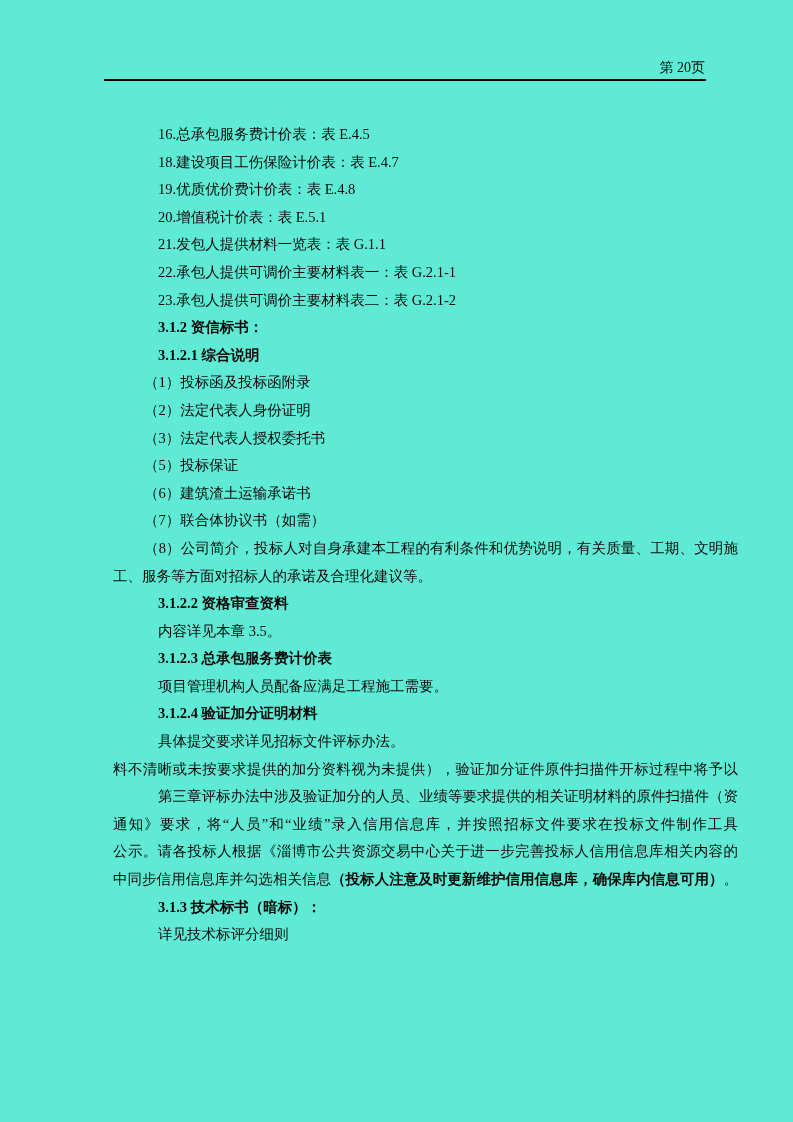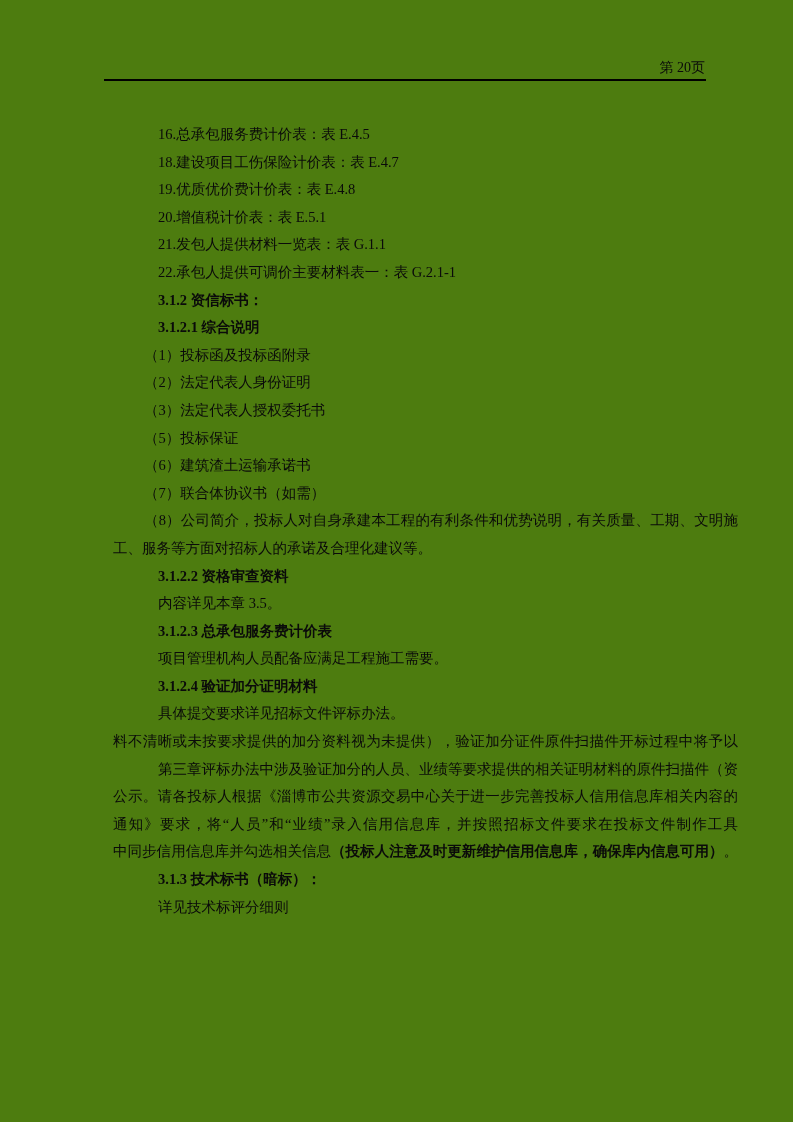--- a/index.html
+++ b/index.html
@@ -4,21 +4,21 @@
 <style>
   html, body {
     margin: 0;
     padding: 0;
     background: #ffffff;
   }
   .page {
     position: relative;
     width: 793px;
     height: 1122px;
-    background: #4d7c0f;
+    background: #5eead4;
     font-family: "Liberation Serif", "DejaVu Serif", serif;
     color: #0a0a0a;
     overflow: hidden;
   }
   .header {
     position: absolute;
     left: 104px;
     top: 58px;
     width: 602px;
     height: 20px;
@@ -73,20 +73,21 @@
   <div class="header-rule"></div>
 
   <div class="doc">
 
     <div class="ln i3">16.总承包服务费计价表：表 E.4.5</div>
     <div class="ln i3">18.建设项目工伤保险计价表：表 E.4.7</div>
     <div class="ln i3">19.优质优价费计价表：表 E.4.8</div>
     <div class="ln i3">20.增值税计价表：表 E.5.1</div>
     <div class="ln i3">21.发包人提供材料一览表：表 G.1.1</div>
     <div class="ln i3">22.承包人提供可调价主要材料表一：表 G.2.1-1</div>
+    <div class="ln i3">23.承包人提供可调价主要材料表二：表 G.2.1-2</div>
 
     <div class="ln i3 b">3.1.2 资信标书：</div>
     <div class="ln i3 b">3.1.2.1 综合说明</div>
 
     <div class="ln i2">（1）投标函及投标函附录</div>
     <div class="ln i2">（2）法定代表人身份证明</div>
     <div class="ln i2">（3）法定代表人授权委托书</div>
     <div class="ln i2">（5）投标保证</div>
     <div class="ln i2">（6）建筑渣土运输承诺书</div>
     <div class="ln i2">（7）联合体协议书（如需）</div>
@@ -98,21 +99,21 @@
     <div class="ln i3">内容详见本章 3.5。</div>
 
     <div class="ln i3 b">3.1.2.3 总承包服务费计价表</div>
     <div class="ln i3">项目管理机构人员配备应满足工程施工需要。</div>
 
     <div class="ln i3 b">3.1.2.4 验证加分证明材料</div>
     <div class="ln i3">具体提交要求详见招标文件评标办法。</div>
 
     <div class="ln just">料不清晰或未按要求提供的加分资料视为未提供），验证加分证件原件扫描件开标过程中将予以</div>
     <div class="ln i3 just">第三章评标办法中涉及验证加分的人员、业绩等要求提供的相关证明材料的原件扫描件（资</div>
+    <div class="ln just">通知》要求，将“人员”和“业绩”录入信用信息库，并按照招标文件要求在投标文件制作工具</div>
     <div class="ln just">公示。请各投标人根据《淄博市公共资源交易中心关于进一步完善投标人信用信息库相关内容的</div>
-    <div class="ln just">通知》要求，将“人员”和“业绩”录入信用信息库，并按照招标文件要求在投标文件制作工具</div>
     <div class="ln just"><span>中同步信用信息库并勾选相关信息</span><span class="b">（投标人注意及时更新维护信用信息库，确保库内信息可用）</span><span>。</span></div>
 
     <div class="ln i3 b">3.1.3 技术标书（暗标）：</div>
     <div class="ln i3">详见技术标评分细则</div>
 
   </div>
 </div>
 
 </body></html>

